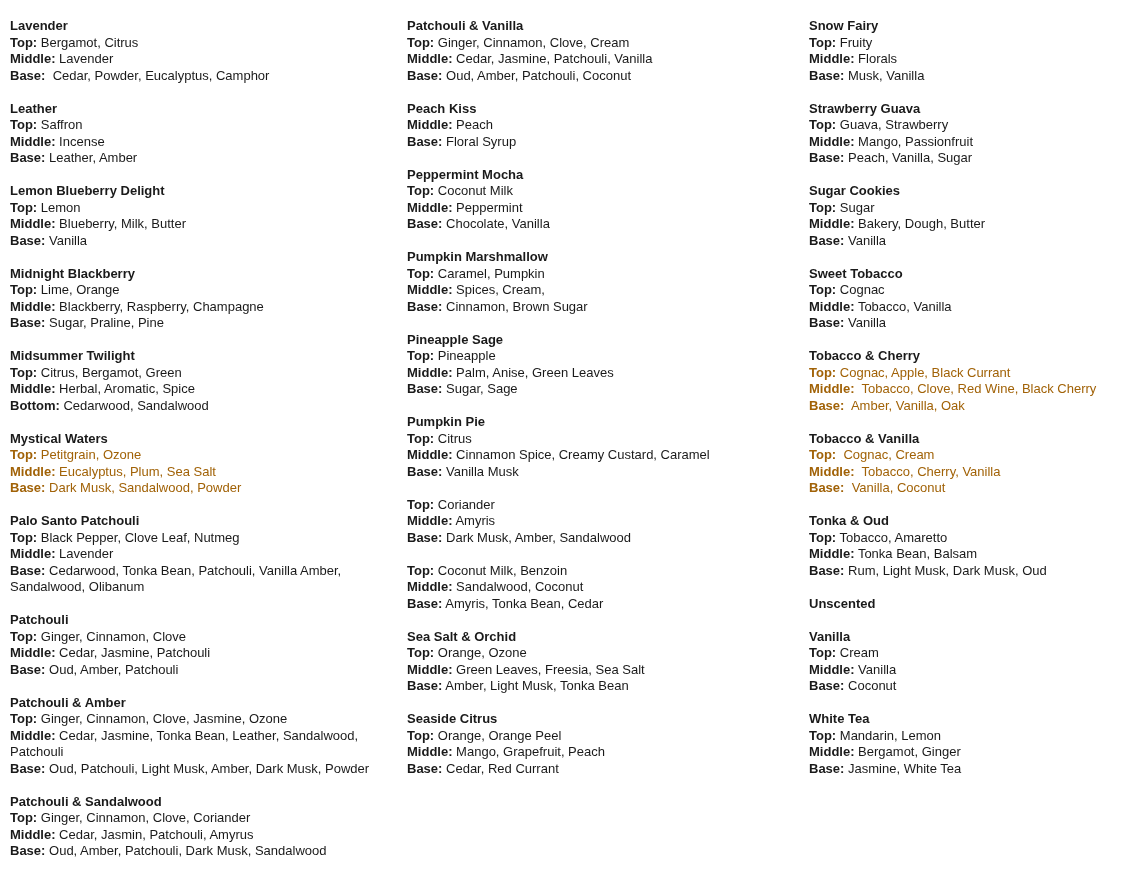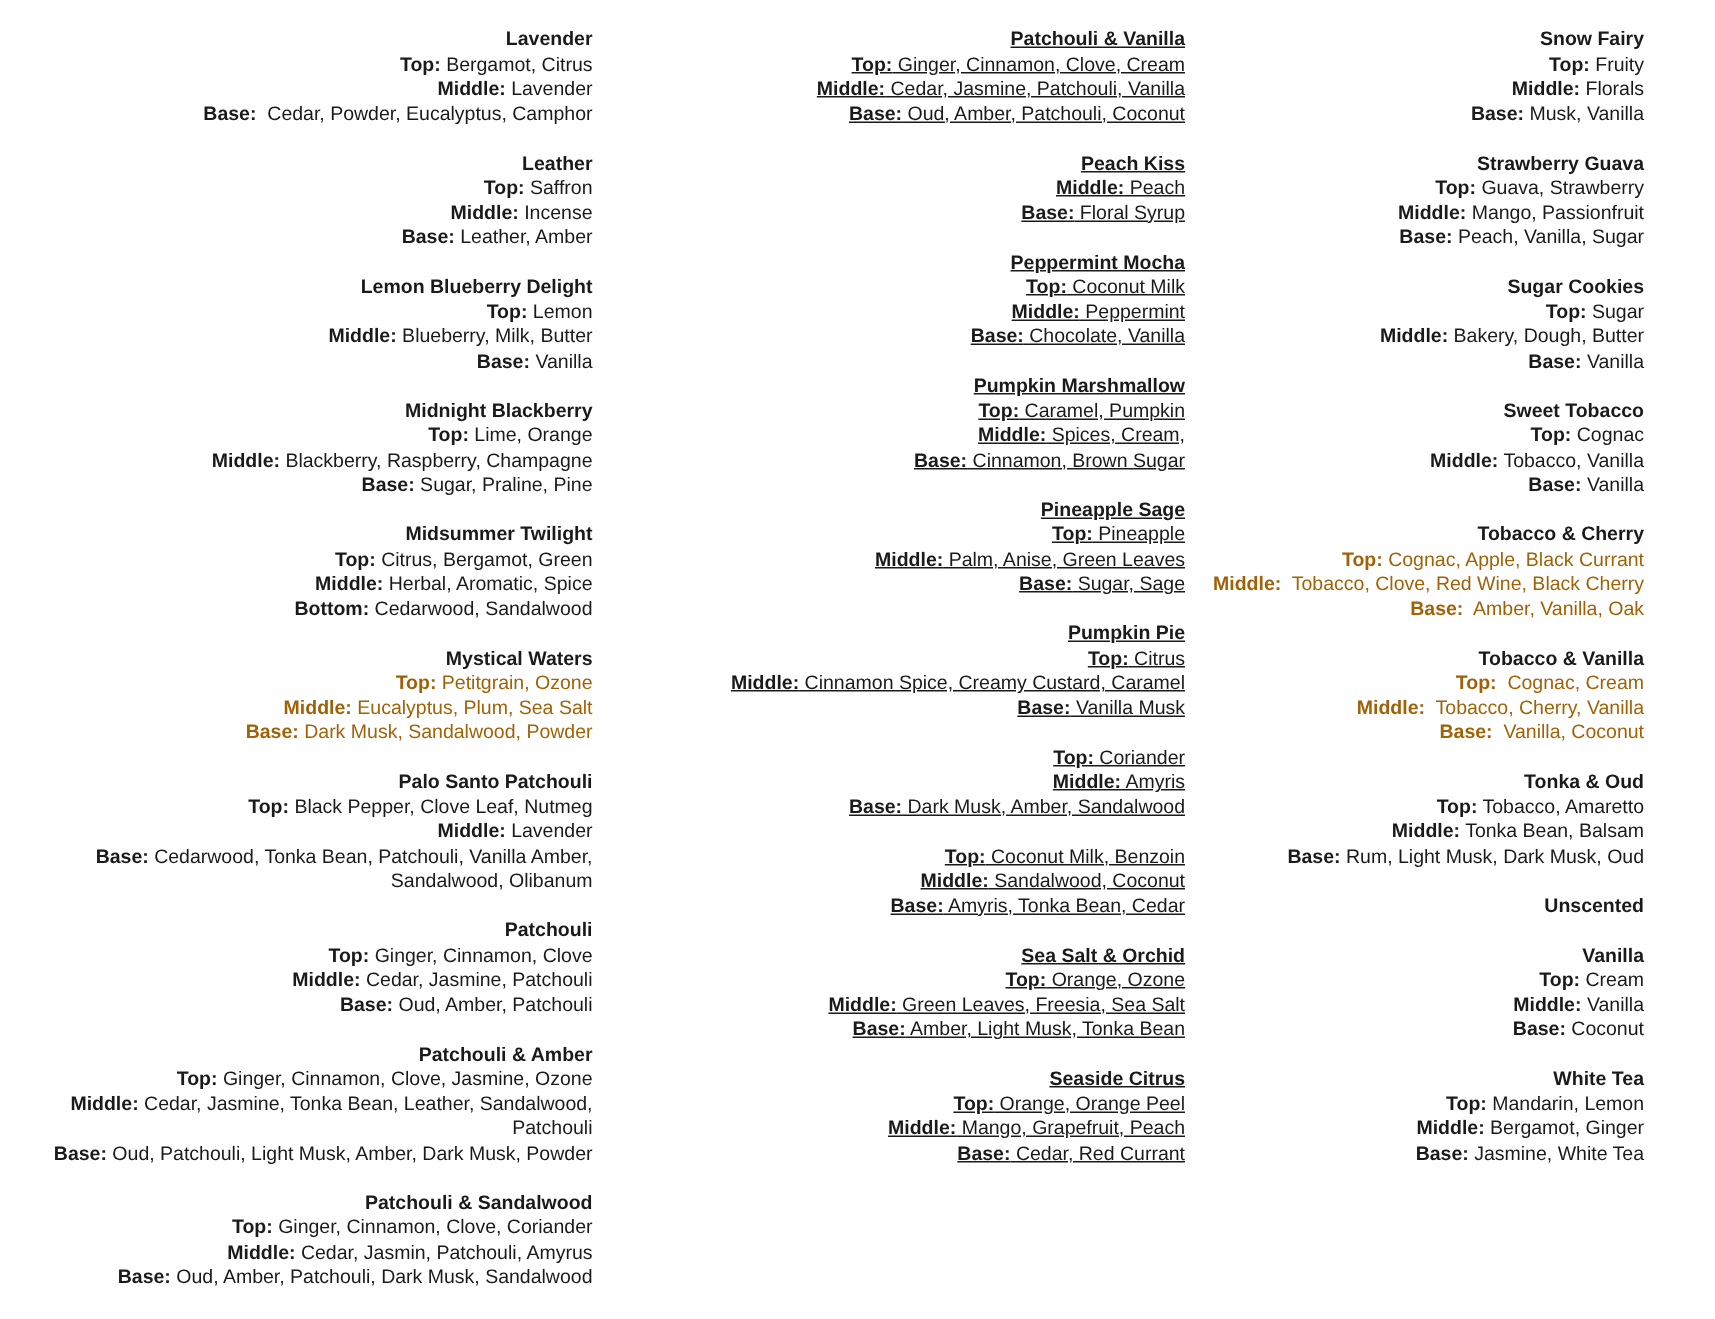--- a/index.html
+++ b/index.html
@@ -9,29 +9,28 @@
   }
   .page {
     position: relative;
     width: 1143px;
     height: 876px;
     background: #ffffff;
     overflow: hidden;
     font-family: "Liberation Sans", sans-serif;
     font-size: 13px;
     color: #1a1a1a;
-    text-align: right;
   }
   .col {
     position: absolute;
     top: 18px;
   }
   .col-1 { left: 10px;  width: 385px; }
-  .col-2 { left: 407px; width: 383px; text-decoration: underline; }
-  .col-3 { left: 764px; width: 332px; }
+  .col-2 { left: 407px; width: 383px; }
+  .col-3 { left: 809px; width: 332px; }
   .entry {
     margin: 0 0 16.5px 0;
   }
   .line {
     line-height: 16.5px;
     white-space: pre-wrap;
   }
   .name {
     font-weight: bold;
   }

